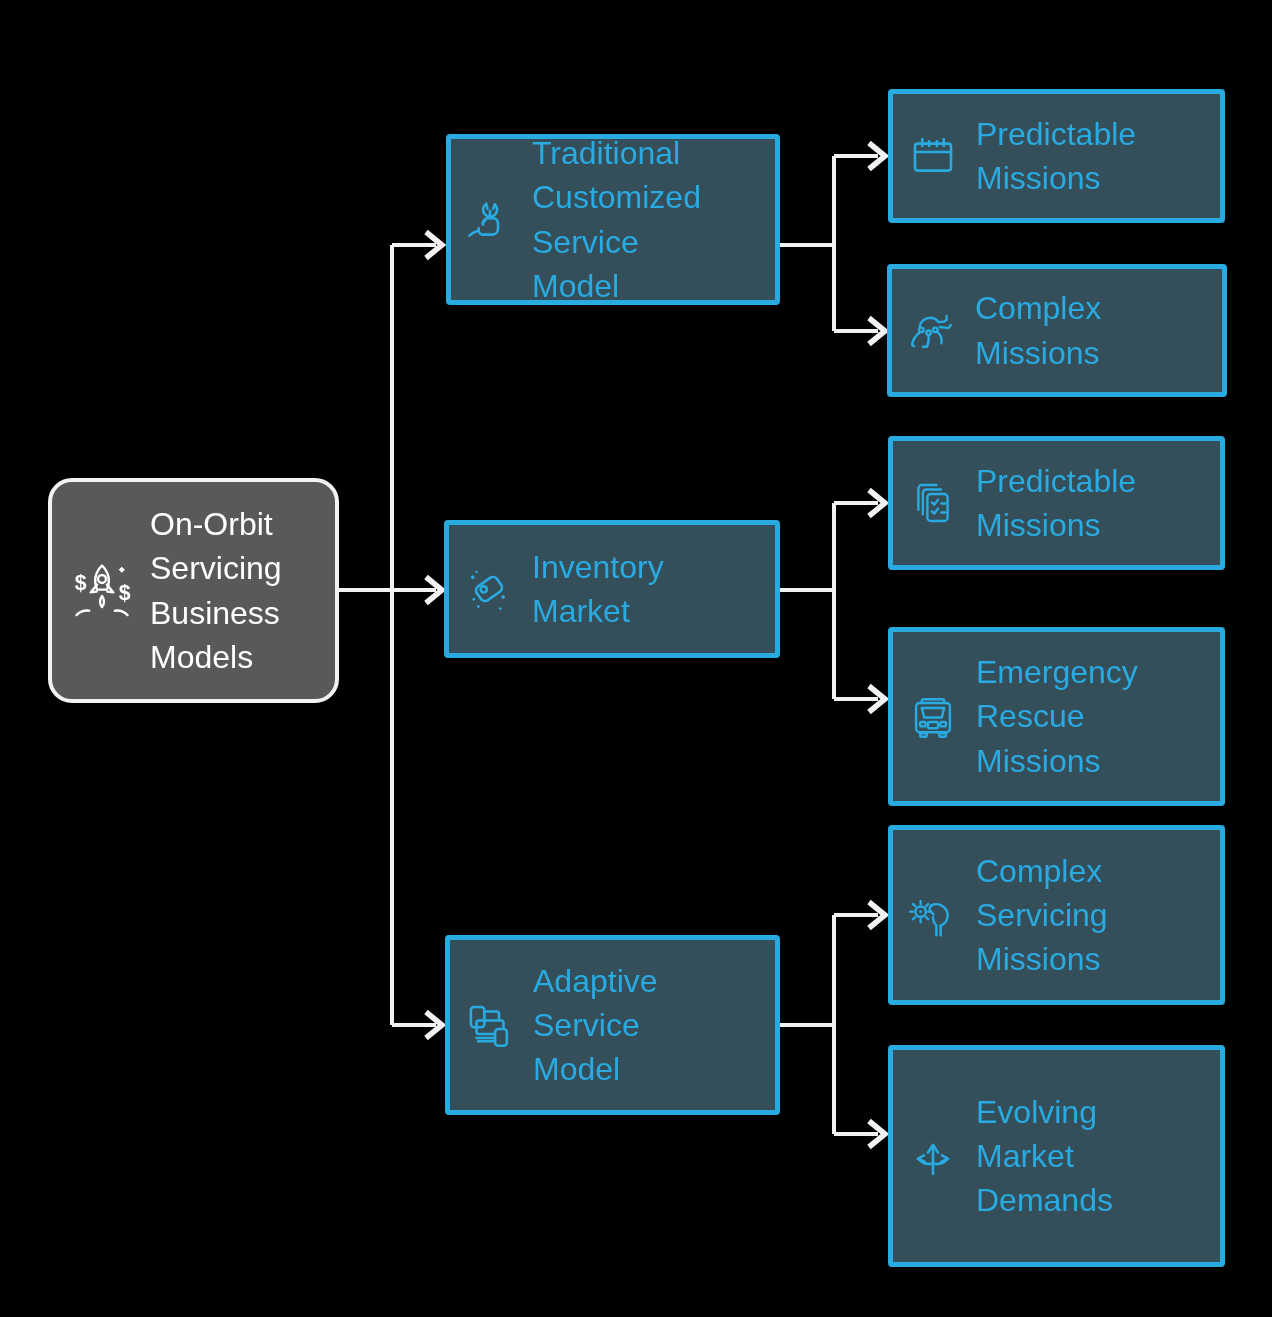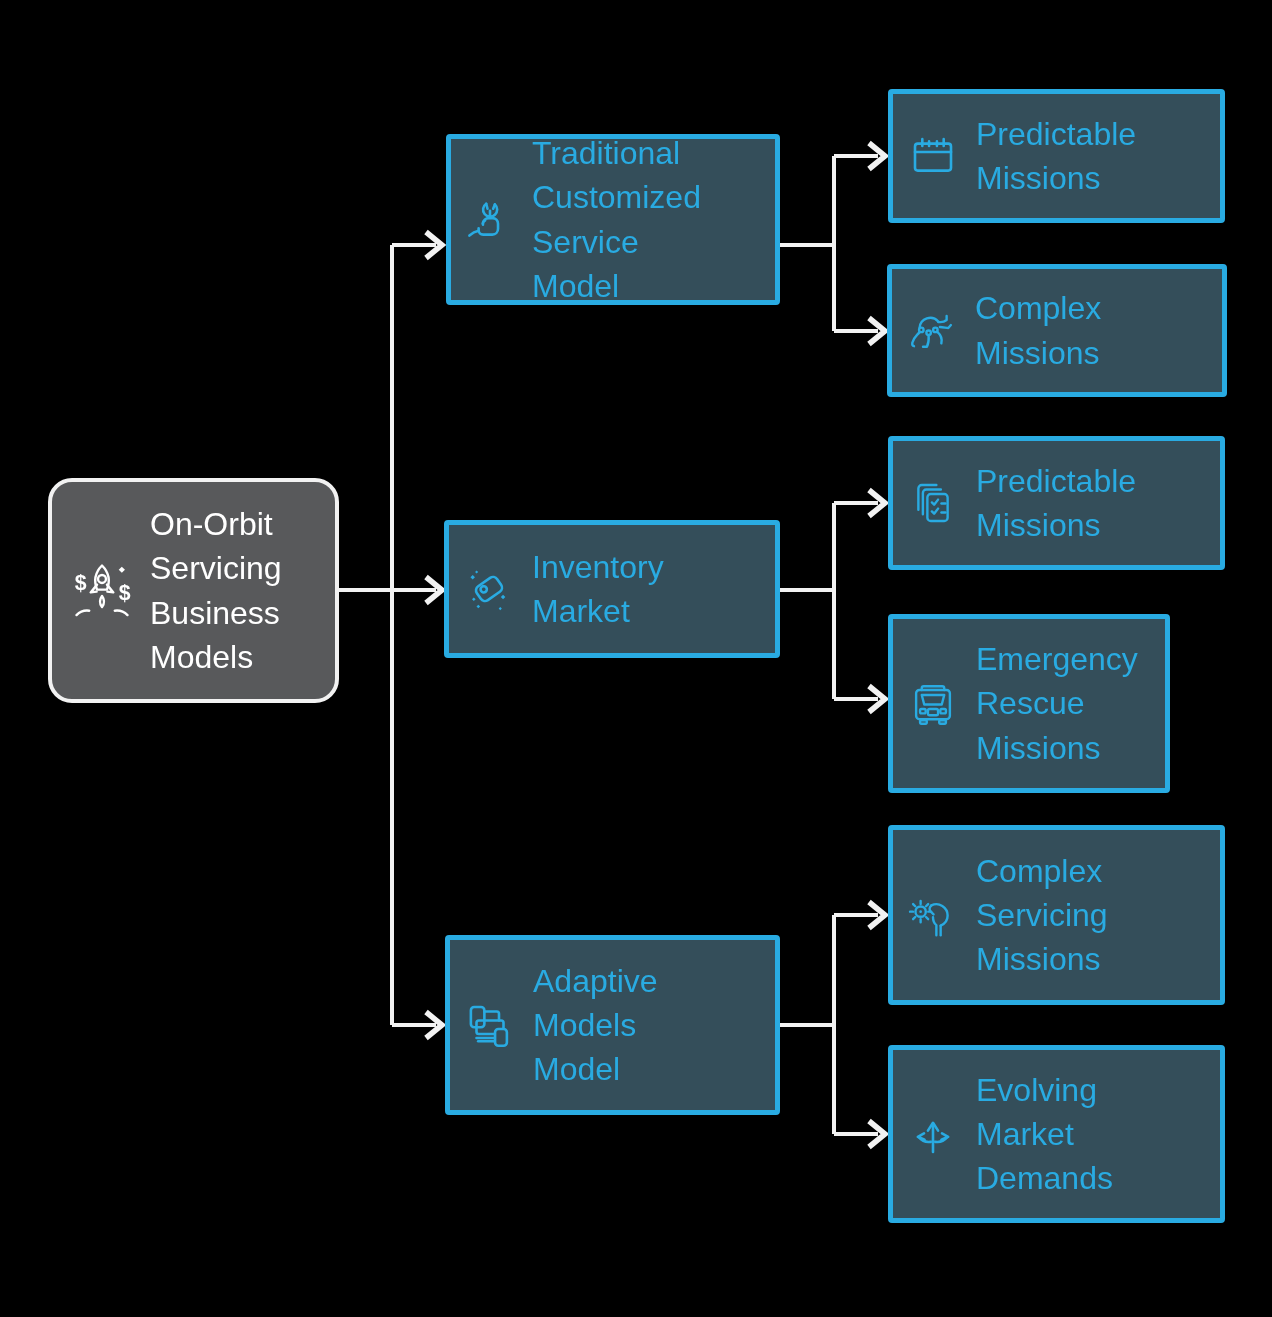--- a/index.html
+++ b/index.html
@@ -140,21 +140,21 @@
       <svg width="54" height="54" viewBox="0 0 48 48" fill="none" stroke="currentColor" stroke-width="2.6" stroke-linecap="round" stroke-linejoin="round">
         <rect x="7" y="8" width="12" height="18" rx="3"></rect>
         <path d="M19 12 h11 a2 2 0 0 1 2 2 v6"></path>
         <rect x="12" y="20" width="24" height="12" rx="2"></rect>
         <path d="M12 35.5 h24"></path>
         <path d="M13.5 38.5 h17"></path>
         <rect class="bgfill" x="28.5" y="27.5" width="10.5" height="15" rx="3"></rect>
       </svg>
     </span>
     <span class="label">Adaptive
-Models
+Service
 Model</span>
   </div>
 
   <div class="node" style="left:888px;top:89px;width:337px;height:134px">
     <span class="icon">
       <svg width="54" height="54" viewBox="0 0 48 48" fill="none" stroke="currentColor" stroke-width="2.6" stroke-linecap="round" stroke-linejoin="round">
         <rect x="8" y="13" width="32" height="24" rx="2.5"></rect>
         <path d="M8 20.5 h32"></path>
         <path d="M14.5 9 v6 M20.5 11 v4 M27.5 11 v4 M33.5 9 v6"></path>
       </svg>
@@ -190,21 +190,21 @@
         <path d="M23 23.5 l2 2 3.5 -4.5"></path>
         <path d="M31.5 24.5 h3.5"></path>
         <path d="M23 31.5 l2 2 3.5 -4.5"></path>
         <path d="M31.5 32.5 h3.5"></path>
       </svg>
     </span>
     <span class="label">Predictable
 Missions</span>
   </div>
 
-  <div class="node" style="left:888px;top:614px;width:282px;height:179px">
+  <div class="node" style="left:888px;top:627px;width:337px;height:179px">
     <span class="icon">
       <svg width="54" height="54" viewBox="0 0 48 48" fill="none" stroke="currentColor" stroke-width="2.4" stroke-linecap="round" stroke-linejoin="round">
         <path d="M14 11.5 v-1.5 a1.8 1.8 0 0 1 1.8 -1.8 h16.4 a1.8 1.8 0 0 1 1.8 1.8 v1.5"></path>
         <rect x="9" y="11.5" width="30" height="26" rx="3"></rect>
         <path d="M14 16 h20 l-2.2 8.5 h-15.6 z"></path>
         <rect x="12.5" y="28.5" width="5" height="3.8" rx="1.2"></rect>
         <rect x="30.5" y="28.5" width="5" height="3.8" rx="1.2"></rect>
         <rect x="19.5" y="28.5" width="9" height="5.5" rx="1.6"></rect>
         <rect x="12.5" y="38.5" width="6" height="3" rx="1.2"></rect>
         <rect x="29.5" y="38.5" width="6" height="3" rx="1.2"></rect>
@@ -225,21 +225,21 @@
         <path d="M22.5 15.5 c-1.8 1.4 -2 3.8 -.6 5.4 l2.6 2.6"></path>
         <path d="M30.8 33.5 v8.5"></path>
         <path d="M24 26 c0 3.5 1 5.5 3 7 v9"></path>
       </svg>
     </span>
     <span class="label">Complex
 Servicing
 Missions</span>
   </div>
 
-  <div class="node" style="left:888px;top:1045px;width:337px;height:178px">
+  <div class="node" style="left:888px;top:1045px;width:337px;height:222px">
     <span class="icon">
       <svg width="54" height="54" viewBox="0 0 48 48" fill="none" stroke="currentColor" stroke-width="2.6" stroke-linecap="round" stroke-linejoin="round">
         <path d="M24 40 c0 -4 0 -7 0 -10"></path>
         <path d="M24 30 V16"></path>
         <path d="M19.5 21 L24 14 l4.5 7"></path>
         <path d="M22 31 c-4 .6 -8 -1 -10.5 -4.2"></path>
         <path d="M16 23.5 l-5.5 3 6 2.6"></path>
         <path d="M26 31 c4 .6 8 -1 10.5 -4.2"></path>
         <path d="M32 23.5 l5.5 3 -6 2.6"></path>
       </svg>

